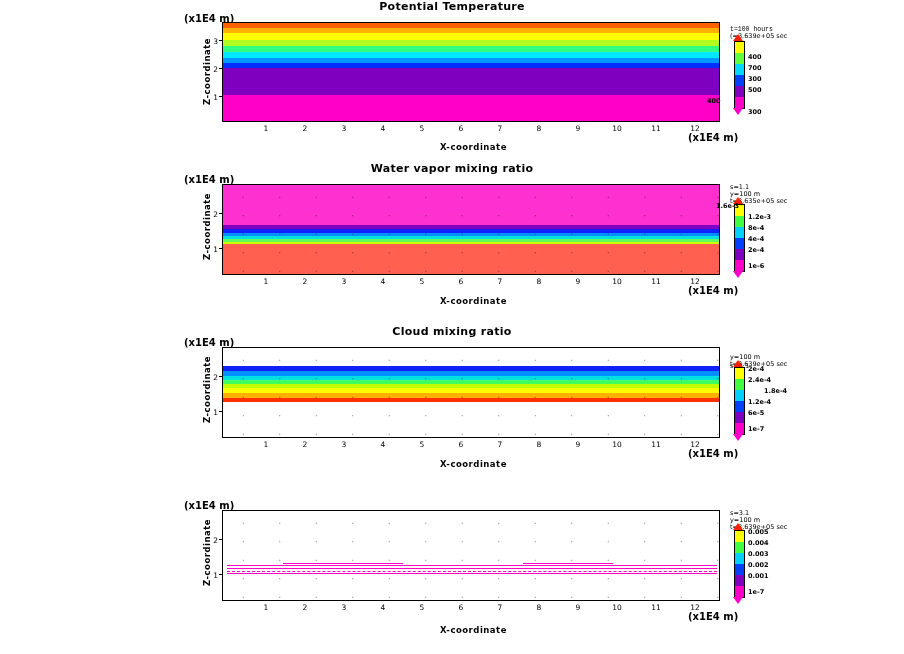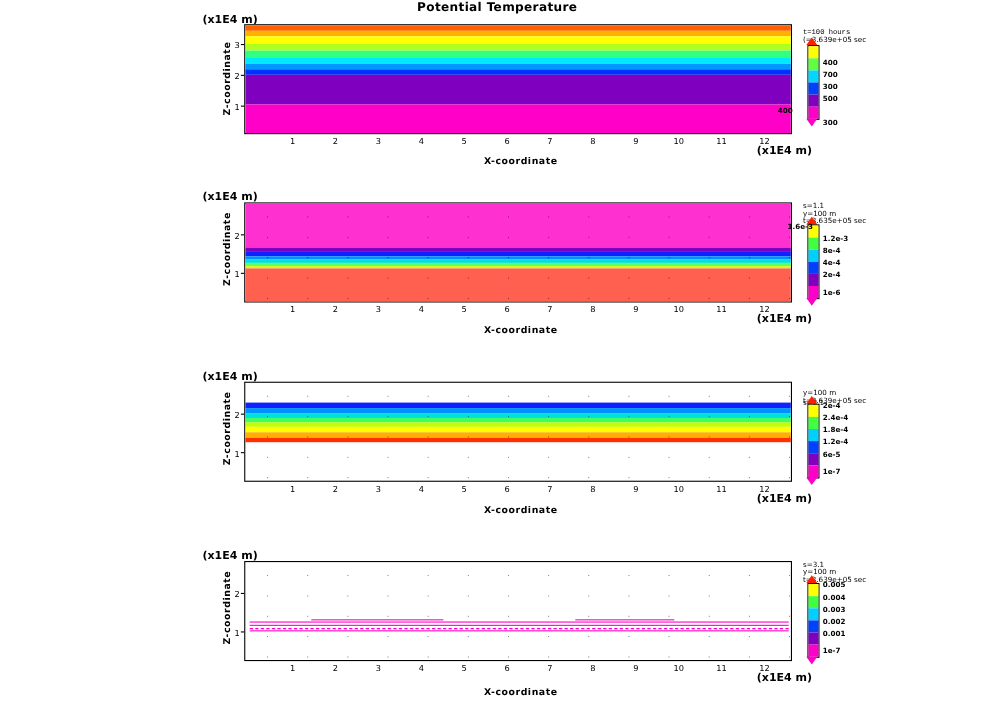--- a/index.html
+++ b/index.html
@@ -216,20 +216,21 @@
   <div class="cbar-arrow-down" style="left:733px;top:108px;border-top:7px solid #ff00c8;"></div>
   <div class="cbar-label" style="left:748px;top:53px;">400</div>
   <div class="cbar-label" style="left:748px;top:64px;">700</div>
   <div class="cbar-label" style="left:748px;top:75px;">300</div>
   <div class="cbar-label" style="left:748px;top:86px;">500</div>
   <div class="cbar-label" style="left:707px;top:97px;text-align:center;">400</div>
   <div class="cbar-label" style="left:748px;top:108px;">300</div>
 </div>
 
 <div class="panel" style="top:160px;height:166px;">
+  <div class="panel-title" style="top:2px;">Water vapor mixing ratio</div>
 
   <div class="unit" style="left:184px;top:14px;">(x1E4 m)</div>
 
   <div class="plotbox" style="left:222px;top:24px;width:498px;height:91px;">
     <div class="bands">
       <div class="band" style="top:0px;height:40px;background:#ff30d0;"></div>
       <div class="band" style="top:40px;height:4px;background:#8000c0;"></div>
       <div class="band" style="top:44px;height:4px;background:#1020ff;"></div>
       <div class="band" style="top:48px;height:3px;background:#0090ff;"></div>
       <div class="band" style="top:51px;height:3px;background:#00e0e0;"></div>
@@ -279,20 +280,21 @@
   <div class="cbar-arrow-down" style="left:733px;top:111px;border-top:7px solid #ff00c8;"></div>
   <div class="cbar-label" style="left:716px;top:42px;">1.6e-3</div>
   <div class="cbar-label" style="left:748px;top:53px;">1.2e-3</div>
   <div class="cbar-label" style="left:748px;top:64px;">8e-4</div>
   <div class="cbar-label" style="left:748px;top:75px;">4e-4</div>
   <div class="cbar-label" style="left:748px;top:86px;">2e-4</div>
   <div class="cbar-label" style="left:748px;top:102px;">1e-6</div>
 </div>
 
 <div class="panel" style="top:323px;height:166px;">
+  <div class="panel-title" style="top:2px;">Cloud mixing ratio</div>
 
   <div class="unit" style="left:184px;top:14px;">(x1E4 m)</div>
 
   <div class="plotbox" style="left:222px;top:24px;width:498px;height:91px;">
     <div class="bands">
       <div class="band" style="top:18px;height:5px;background:#1020ff;"></div>
       <div class="band" style="top:23px;height:5px;background:#0090ff;"></div>
       <div class="band" style="top:28px;height:4px;background:#00e0e0;"></div>
       <div class="band" style="top:32px;height:4px;background:#40ff60;"></div>
       <div class="band" style="top:36px;height:4px;background:#c0ff00;"></div>
@@ -335,21 +337,21 @@
     <div class="cbar-seg" style="top:0px;height:11px;background:#ffff00;"></div>
     <div class="cbar-seg" style="top:11px;height:11px;background:#40ff40;"></div>
     <div class="cbar-seg" style="top:22px;height:11px;background:#00d0ff;"></div>
     <div class="cbar-seg" style="top:33px;height:11px;background:#0040ff;"></div>
     <div class="cbar-seg" style="top:44px;height:11px;background:#8000c0;"></div>
     <div class="cbar-seg" style="top:55px;height:11px;background:#ff00c8;"></div>
   </div>
   <div class="cbar-arrow-down" style="left:733px;top:111px;border-top:7px solid #ff00c8;"></div>
   <div class="cbar-label" style="left:748px;top:42px;">2e-4</div>
   <div class="cbar-label" style="left:748px;top:53px;">2.4e-4</div>
-  <div class="cbar-label" style="left:748px;top:64px;">1.8e-4</div>
+  <div class="cbar-label" style="left:764px;top:64px;">1.8e-4</div>
   <div class="cbar-label" style="left:748px;top:75px;">1.2e-4</div>
   <div class="cbar-label" style="left:748px;top:86px;">6e-5</div>
   <div class="cbar-label" style="left:748px;top:102px;">1e-7</div>
 </div>
 
 <div class="panel" style="top:486px;height:168px;">
 
   <div class="unit" style="left:184px;top:14px;">(x1E4 m)</div>
 
   <div class="plotbox" style="left:222px;top:24px;width:498px;height:91px;">

